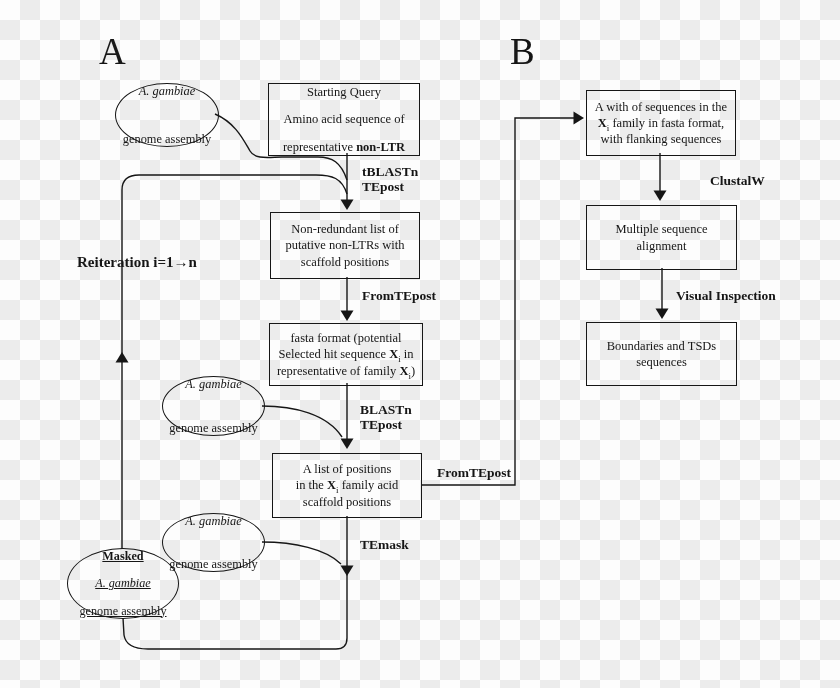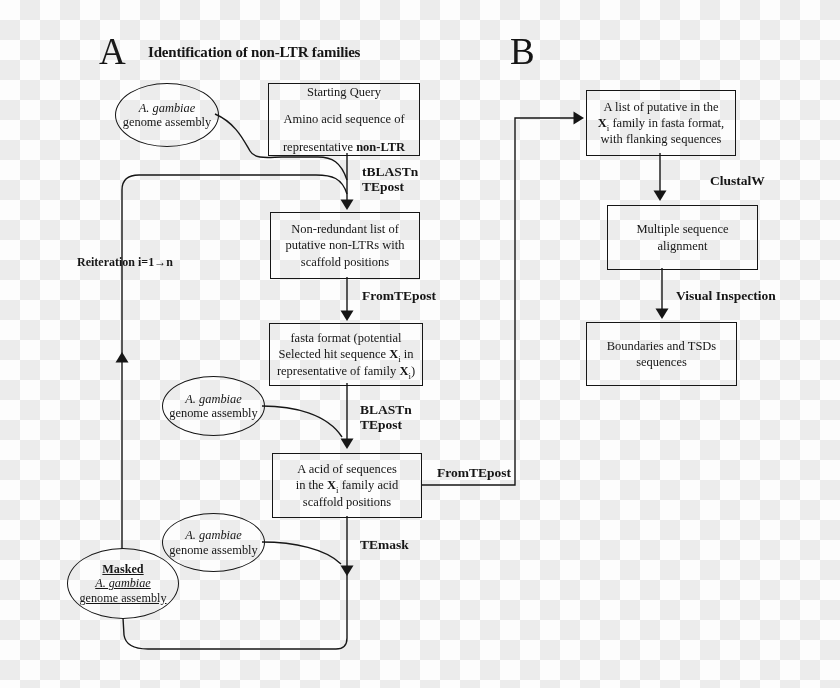--- a/index.html
+++ b/index.html
@@ -20,30 +20,30 @@
   .nbox{
     position:absolute;
     border:1.5px solid #161616;
     display:flex;flex-direction:column;justify-content:center;
     text-align:center;font-size:12.5px;line-height:16.3px;
     background:transparent;
   }
   .nbox .ln{display:block;white-space:nowrap;}
   .ell{
     position:absolute;border:1.4px solid #161616;border-radius:50%;
-    display:flex;flex-direction:column;justify-content:center;
+    display:flex;flex-direction:column;justify-content:space-between;
     text-align:center;font-size:12.4px;line-height:14.5px;
     background:transparent;
   }
   .it{font-style:italic;}
   .bd{font-weight:bold;}
   .xb{font-weight:bold;}
   sub{font-size:9px;line-height:0;}
   .blabel{position:absolute;font-weight:bold;font-size:13.5px;line-height:15px;white-space:nowrap;}
-  .blabel-sm{position:absolute;font-weight:bold;font-size:12px;line-height:13px;white-space:nowrap;}
+  .blabel-sm{position:absolute;font-weight:bold;font-size:15px;line-height:13px;white-space:nowrap;}
 </style>
 </head>
 <body>
 
 <div class="stage">
 
   <svg class="layer" width="840" height="688" viewBox="0 0 840 688">
     <g stroke="#161616" stroke-width="1.4" fill="none">
       <path d="M347,153 V201"></path>
       <path d="M215,114 C236,123 244,141 250,151 C255,160 270,157 282,157 L318,157 C332,157 341,162 347,180"></path>
@@ -63,21 +63,20 @@
       <polygon points="340.5,438.5 353.5,438.5 347,449"></polygon>
       <polygon points="340.5,565.5 353.5,565.5 347,576"></polygon>
       <polygon points="115.5,362.5 128.5,362.5 122,352"></polygon>
       <polygon points="573.5,111.5 573.5,124.5 584,118"></polygon>
       <polygon points="653.5,190.5 666.5,190.5 660,201"></polygon>
       <polygon points="655.5,308.5 668.5,308.5 662,319"></polygon>
     </g>
   </svg>
 
   <div class="abs panel-letter" style="left:99px;top:33px;">A</div>
-  <div class="abs panel-title" style="left:148px;top:44px;">Identification of non-LTR families</div>
 
   <div class="abs panel-letter" style="left:510px;top:33px;">B</div>
 
   <div class="ell" style="left:115px;top:83px;width:102px;height:62px;">
     <span class="ln it">A. gambiae</span>
     <span class="ln">genome assembly</span>
   </div>
 
   <div class="ell" style="left:162px;top:376px;width:101px;height:58px;">
     <span class="ln it">A. gambiae</span>
@@ -107,21 +106,21 @@
     <span class="ln">scaffold positions</span>
   </div>
 
   <div class="nbox" style="left:269px;top:323px;width:152px;height:61px;">
     <span class="ln">fasta format (potential</span>
     <span class="ln"><span>Selected hit sequence </span><span class="xb">X</span><sub>i</sub><span> in</span></span>
     <span class="ln"><span>representative of family </span><span class="xb">X</span><sub>i</sub><span>)</span></span>
   </div>
 
   <div class="nbox" style="left:272px;top:453px;width:148px;height:63px;">
-    <span class="ln">A acid of sequences</span>
+    <span class="ln">A list of positions</span>
     <span class="ln"><span>in the </span><span class="xb">X</span><sub>i</sub><span> family acid</span></span>
     <span class="ln">scaffold positions</span>
   </div>
 
   <div class="blabel" style="left:362px;top:164px;">
     <div>tBLASTn</div>
     <div>TEpost</div>
   </div>
 
   <div class="blabel" style="left:362px;top:288px;">FromTEpost</div>
@@ -131,26 +130,26 @@
     <div>TEpost</div>
   </div>
 
   <div class="blabel" style="left:437px;top:465px;">FromTEpost</div>
 
   <div class="blabel" style="left:360px;top:537px;text-align:center;">TEmask</div>
 
   <div class="blabel-sm" style="left:77px;top:256px;">Reiteration i=1→n</div>
 
   <div class="nbox" style="left:586px;top:90px;width:148px;height:64px;">
-    <span class="ln">A list of putative in the</span>
+    <span class="ln">A with of sequences in the</span>
     <span class="ln"><span class="xb">X</span><sub>i</sub><span> family in fasta format,</span></span>
     <span class="ln">with flanking sequences</span>
   </div>
 
-  <div class="nbox" style="left:586px;top:205px;width:149px;height:63px;margin-left:21px;">
+  <div class="nbox" style="left:586px;top:205px;width:149px;height:63px;">
     <span class="ln">Multiple sequence</span>
     <span class="ln">alignment</span>
   </div>
 
   <div class="nbox" style="left:586px;top:322px;width:149px;height:62px;">
     <span class="ln">Boundaries and TSDs</span>
     <span class="ln">sequences</span>
   </div>
 
   <div class="blabel" style="left:674px;top:173px;margin-left:36px;">ClustalW</div>

